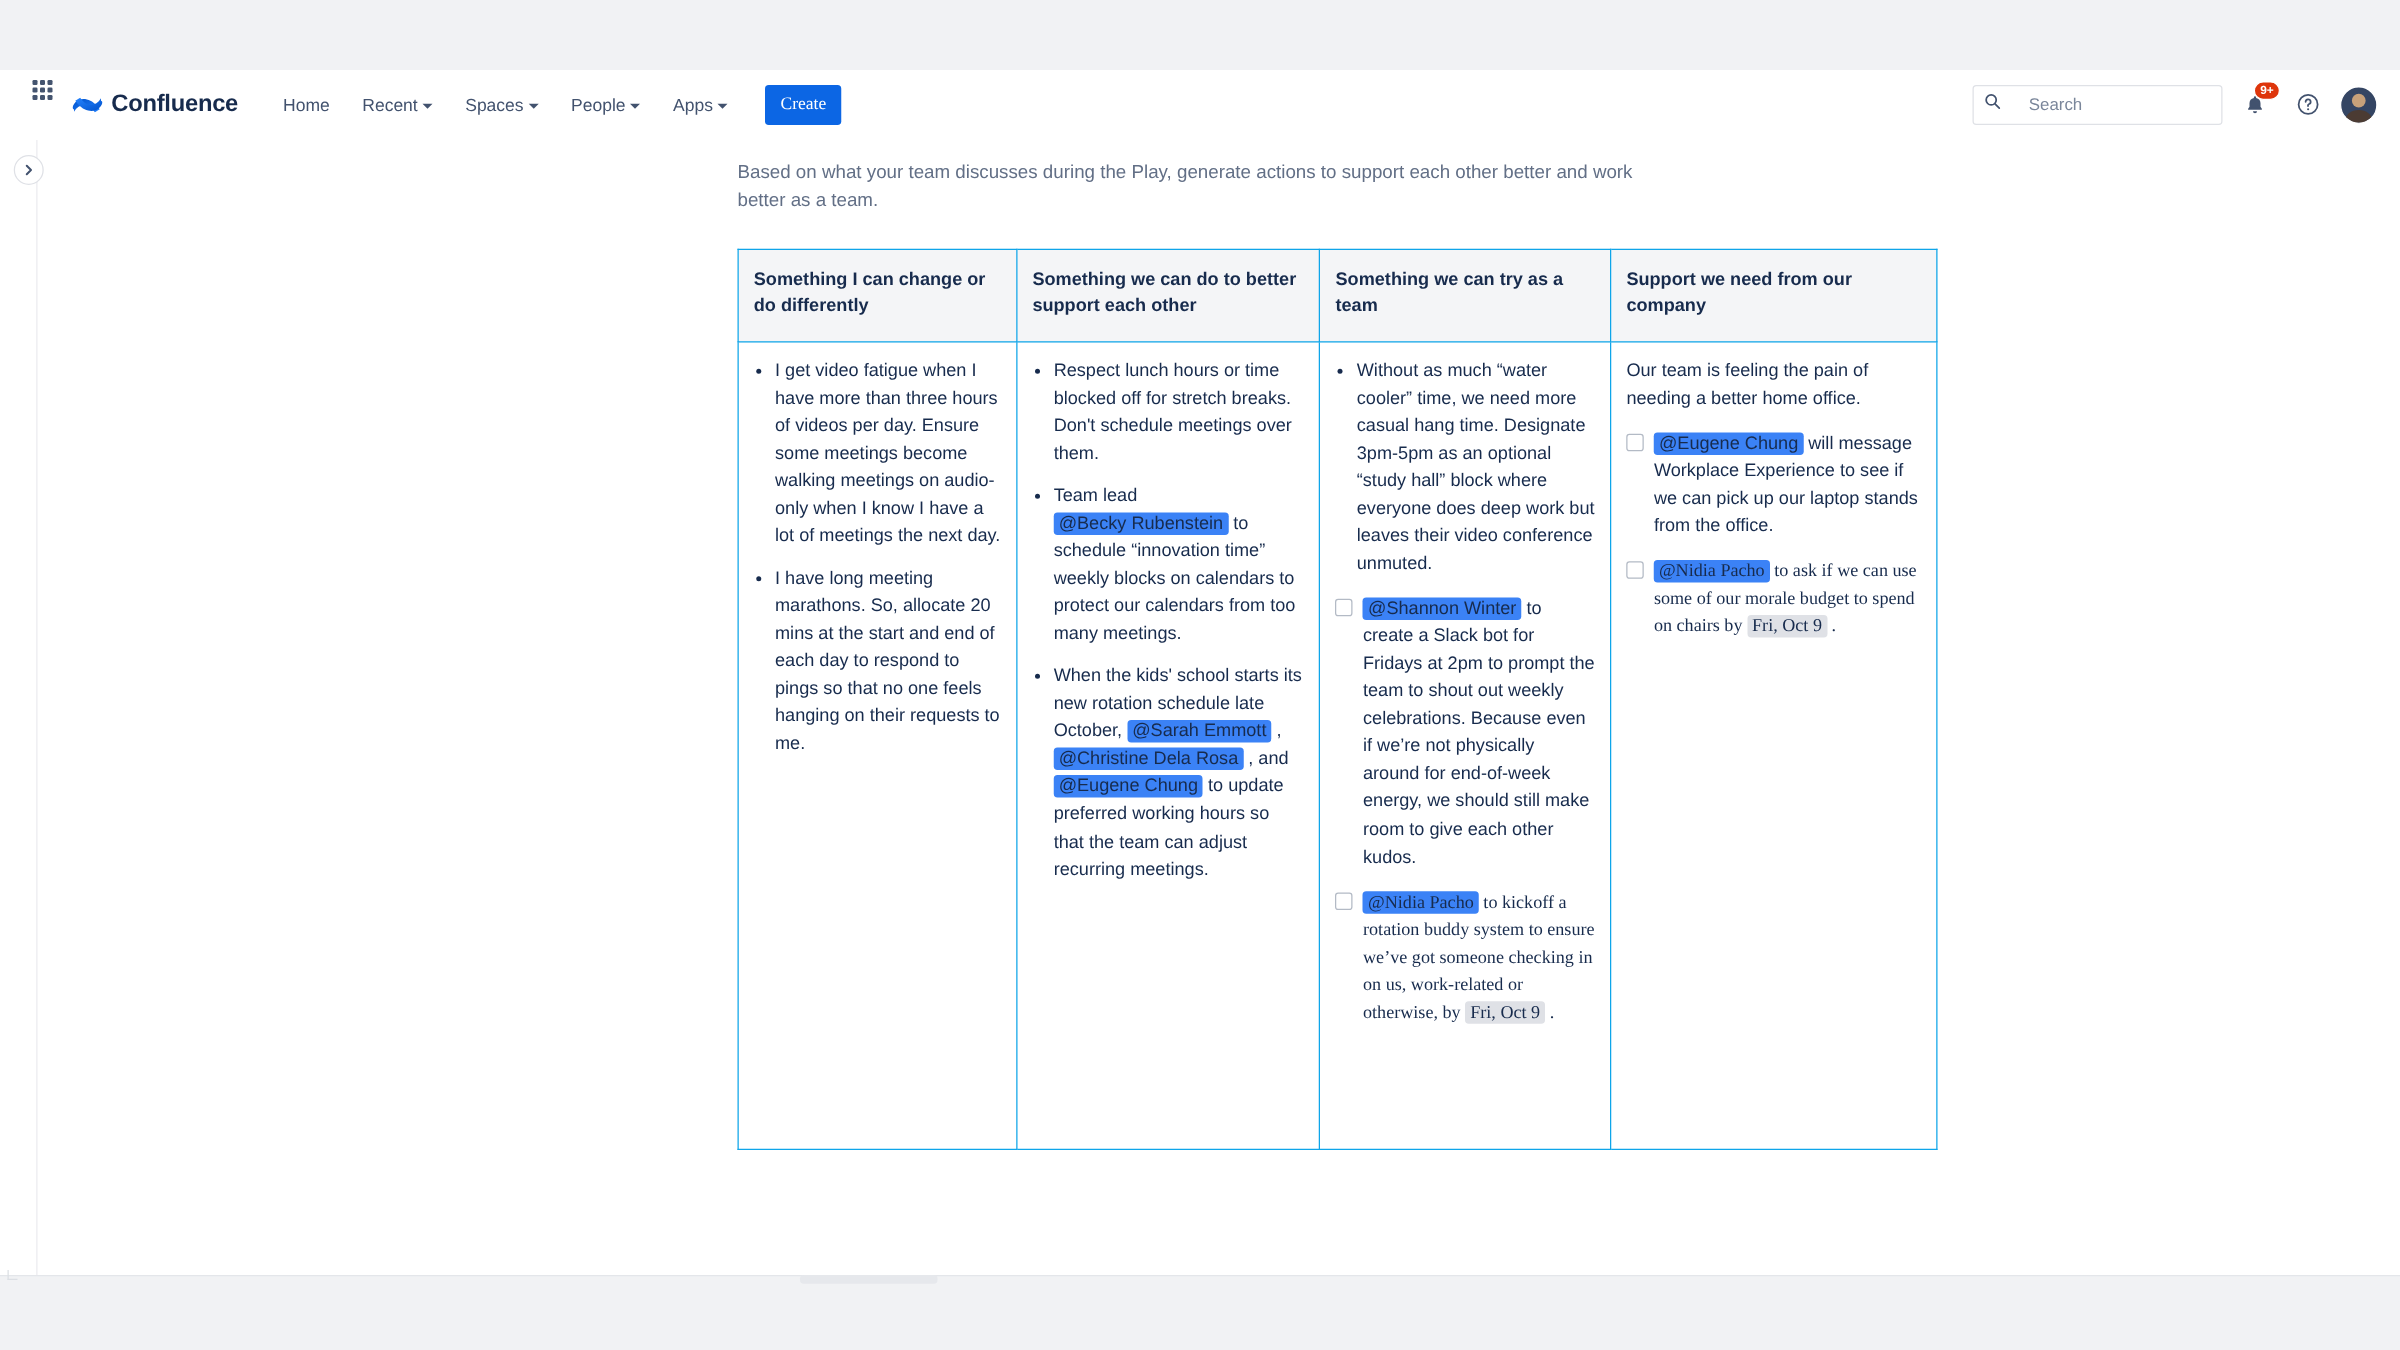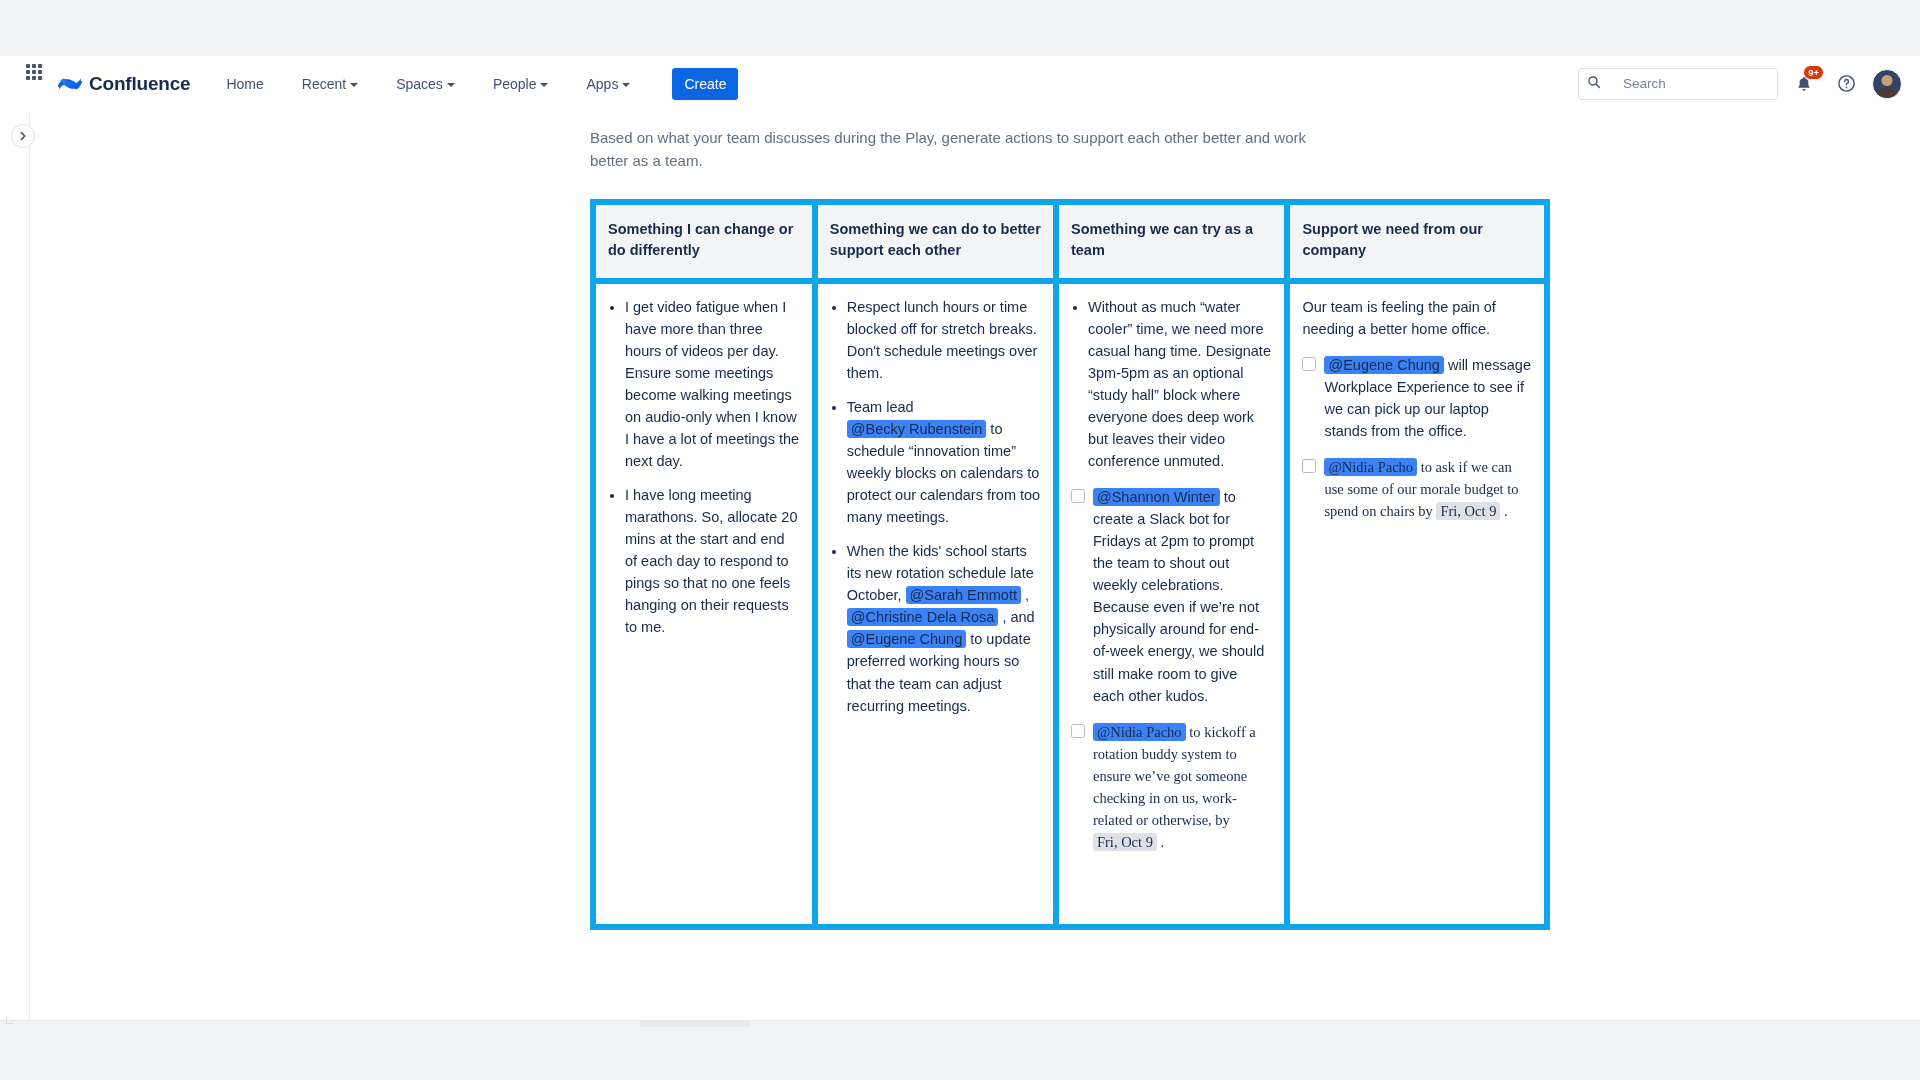--- a/index.html
+++ b/index.html
@@ -31,35 +31,35 @@
   }
   .grid9 { display: grid; grid-template-columns: repeat(3, 4px); grid-template-rows: repeat(3, 4px); gap: 2px; }
   .grid9 i { display: block; width: 4px; height: 4px; background: #44546f; border-radius: 1px; }
 
   .brand { display: flex; align-items: center; gap: 7px; margin-left: 8px; flex: 0 0 auto; cursor: pointer; }
   .brand-logo { width: 24px; height: 24px; position: relative; }
   .brand-name {
     font-size: 19px; font-weight: 700; color: #172b4d; letter-spacing: -0.2px;
   }
 
-  .nav-items { display: flex; align-items: center; margin-left: 26px; gap: 18px; }
+  .nav-items { display: flex; align-items: center; margin-left: 26px; gap: 6px; }
   .nav-item {
     display: flex; align-items: center; gap: 4px;
     height: 32px; padding: 0 10px; border-radius: 4px;
     font-size: 14px; color: #42526e; cursor: pointer; white-space: nowrap;
   }
   .caret {
     width: 0; height: 0; border-left: 4px solid transparent; border-right: 4px solid transparent;
     border-top: 4px solid #42526e; margin-top: 2px;
   }
   .create-btn {
     margin-left: 14px; height: 32px; padding: 0 12px;
     background: #0c66e4; color: #fff; border: none; border-radius: 3px;
     font-size: 14px; font-weight: 500; cursor: pointer;
-    font-family: Liberation Sans, sans-serif;
+    font-family: Liberation Serif, serif;
   }
 
   .nav-right { margin-left: auto; display: flex; align-items: center; gap: 10px; }
   .search-box {
     width: 200px; height: 32px; border: 1px solid #dfe1e6; border-radius: 3px;
     display: flex; align-items: center; padding: 0 8px; gap: 22px; background: #fff; cursor: text;
   }
   .search-box input {
     border: none; outline: none; font-size: 13.5px; color: #42526e;
     font-family: "Liberation Sans", sans-serif; width: 100%; background: transparent;
@@ -113,21 +113,21 @@
   p.page-desc {
     font-size: 15px; color: #626f86; line-height: 1.55; max-width: 740px;
     margin-bottom: 26px;
   }
 
   table.actions {
     border-collapse: collapse; width: 960px; table-layout: fixed;
     background: #fff;
   }
   table.actions th, table.actions td {
-    border: 6px solid #0ea5e9; vertical-align: top;
+    border: 1px solid #0ea5e9; vertical-align: top;
     padding: 12px 12px 14px 12px;
   }
   table.actions th {
     background: #f4f5f7; text-align: left;
     font-size: 14.5px; font-weight: 700; color: #172b4d; line-height: 1.5;
     padding-top: 14px; padding-bottom: 16px;
   }
   table.actions td { height: 646px; }
   ul.cell-list { list-style: disc; margin: 0 0 0 17px; padding: 0; }
   ul.cell-list li {

